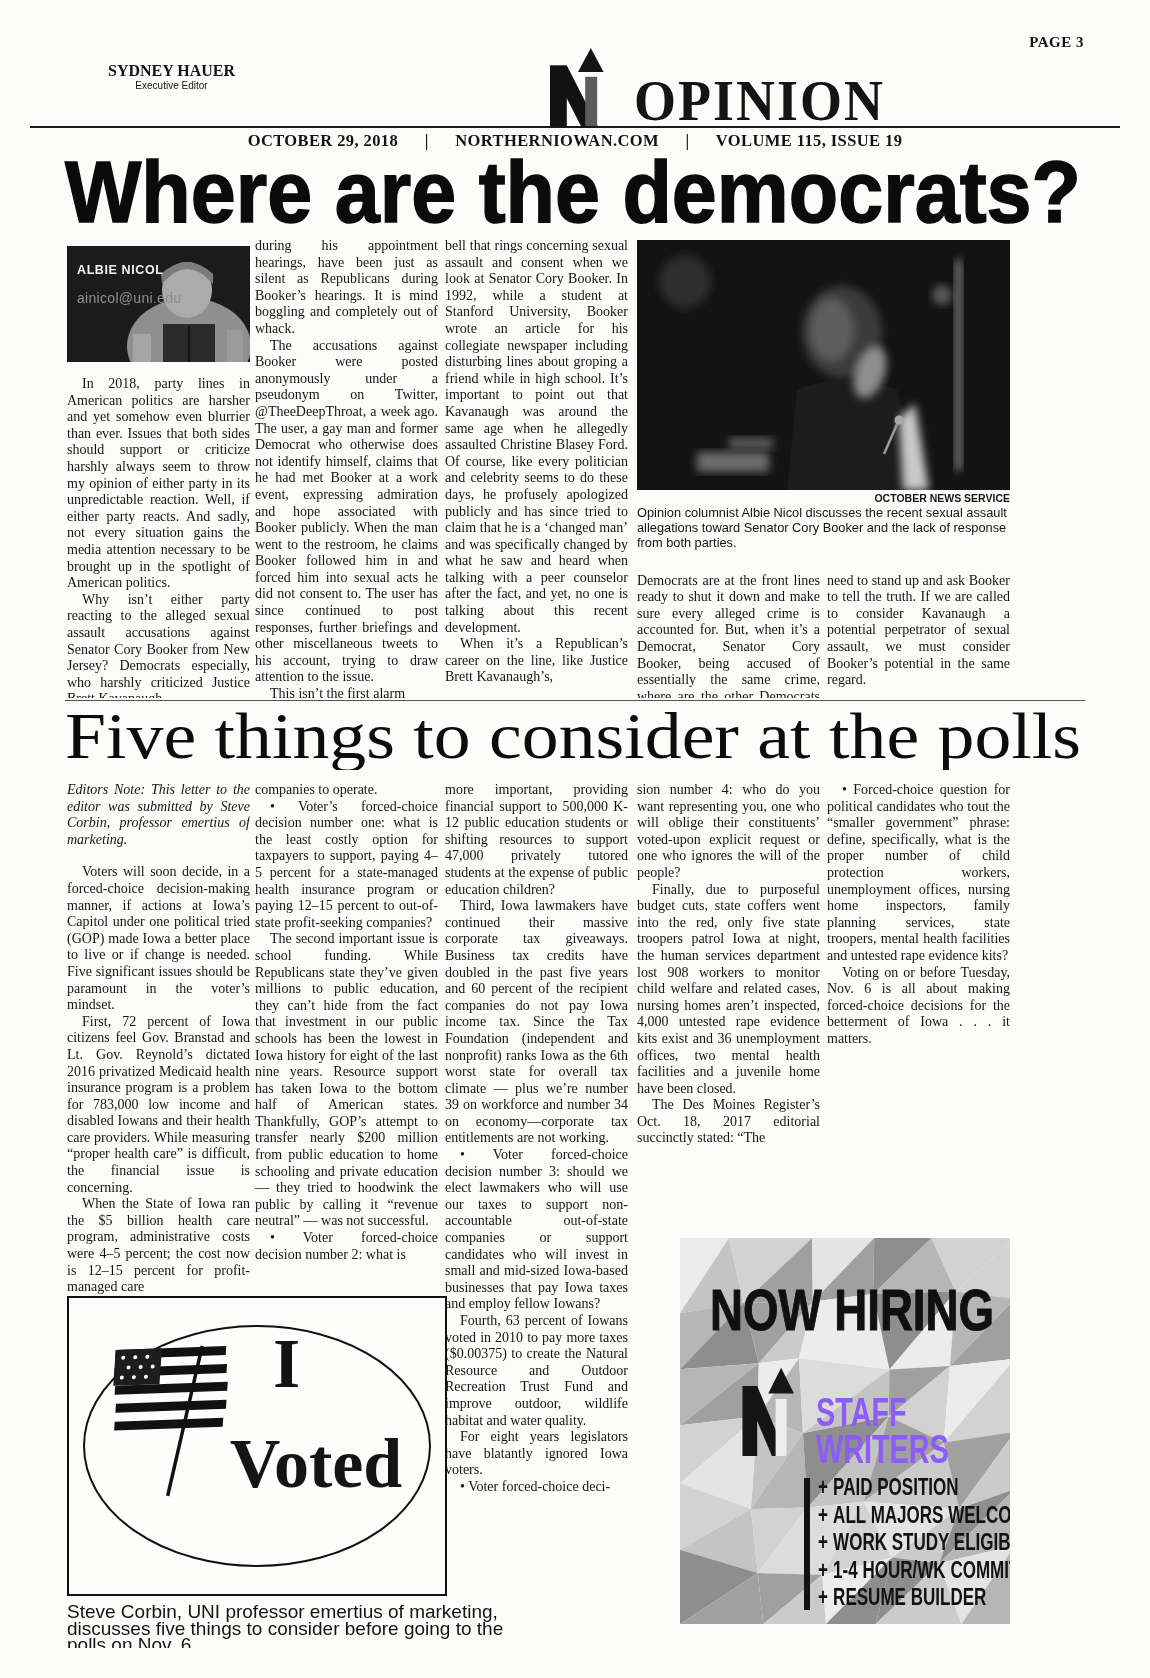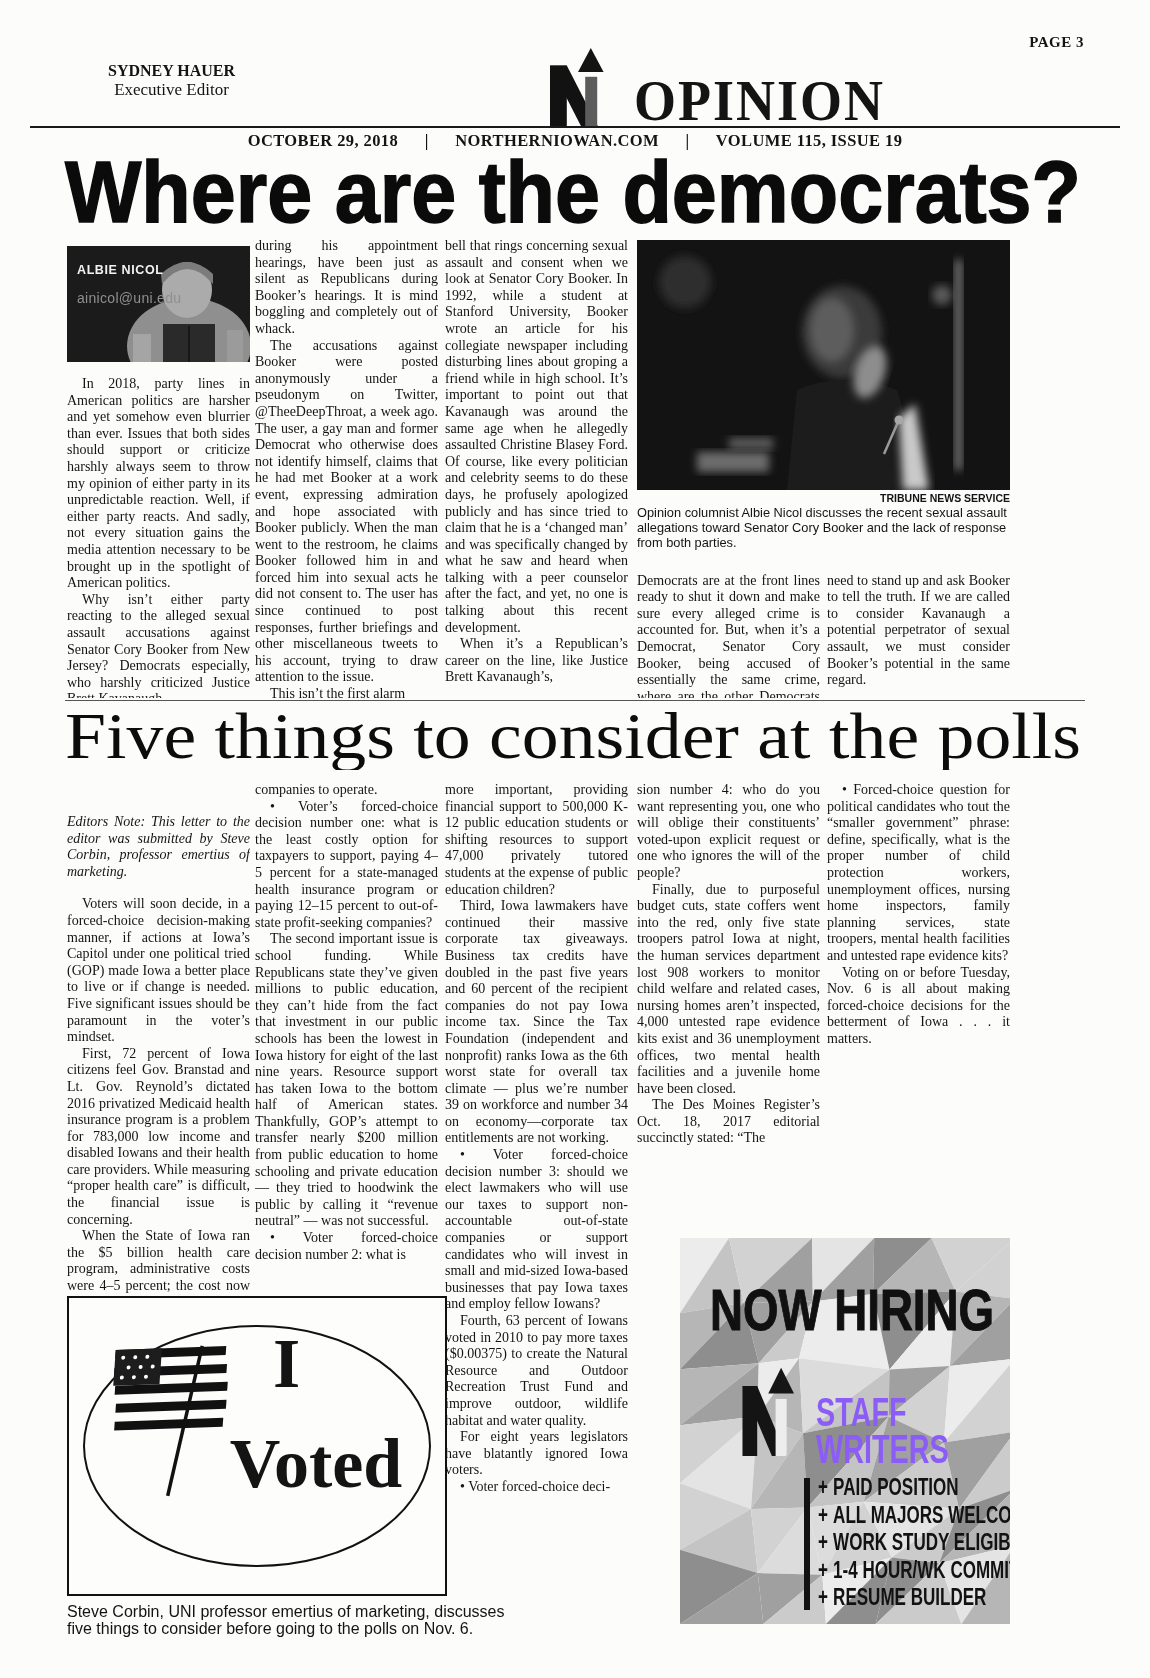--- a/index.html
+++ b/index.html
@@ -4,21 +4,21 @@
 <style>
   html,body{margin:0;padding:0;background:#9a9a9a;}
   .page{position:relative;width:1150px;height:1678px;margin:0 auto;background:#fcfcfa;
         font-family:"Liberation Serif","DejaVu Serif",serif;color:#141414;overflow:hidden;}
   .sans{font-family:"Liberation Sans","DejaVu Sans",sans-serif;}
 
   
   .pageno{position:absolute;top:34px;right:66px;font-weight:bold;font-size:15px;letter-spacing:.5px;}
   .editor-block{position:absolute;top:62px;left:108px;text-align:center;line-height:1.15;}
   .editor-name{font-weight:bold;font-size:16px;}
-  .editor-title{font-family:Liberation Serif, serif;font-size:17px;}
+  .editor-title{font-family:Liberation Sans, sans-serif;font-size:10px;}
   .masthead{position:absolute;top:48px;left:540px;display:flex;align-items:flex-end;gap:10px;}
   .masthead svg{display:block;}
   .section-title{font-size:54px;font-weight:bold;letter-spacing:2px;line-height:.95;transform:scaleY(1.05);transform-origin:bottom;}
   .toprule{position:absolute;top:126px;left:30px;width:1090px;height:2px;background:#1a1a1a;}
   .dateline{position:absolute;top:131px;left:0;width:100%;text-align:center;font-weight:bold;font-size:16.5px;letter-spacing:.4px;}
   .dateline .sep{margin:0 22px;font-weight:bold;}
 
   
   .headline1{position:absolute;top:148px;left:63px;}
   .headline2{position:absolute;top:704px;left:63px;}
@@ -26,21 +26,21 @@
 
   
   .article{position:absolute;left:65px;width:945px;overflow:hidden;}
   #article1{top:238px;height:460px;}
   #article2{top:772px;height:876px;}
   .newscol{position:absolute;top:0;bottom:0;width:183px;overflow:hidden;
            text-align:justify;font-size:14px;line-height:16.6px;}
   .newscol p{margin:0;}
   p.ind{text-indent:15px;}
   p.first{text-indent:0;}
-  p.note{font-style:italic;margin-bottom:16px;margin-top:32px;}
+  p.note{font-style:italic;margin-bottom:16px;}
 
   #a1c1{left:2px;} #a1c2{left:190px;} #a1c3{left:380px;}
   #a2c1{left:2px;top:10px;height:516px;} #a2c2{left:190px;top:10px;height:516px;}
   #a2c3{left:380px;top:10px;height:796px;bottom:auto;}
   #a2c4{left:572px;top:10px;height:452px;bottom:auto;}
   #a2c5{left:762px;top:10px;height:452px;bottom:auto;}
 
   
   .author-card{position:relative;width:183px;height:116px;margin:8px 0 14px 0;background:#191919;overflow:hidden;}
   .author-card svg{position:absolute;inset:0;}
@@ -58,21 +58,21 @@
   #a1c4{left:0;} #a1c5{left:190px;}
 
   
   .voted-box{position:absolute;left:2px;top:524px;width:376px;height:296px;background:#fdfdfc;
              border:2.5px solid #111;z-index:3;}
   .voted-box svg{position:absolute;inset:0;}
   .voted-i{position:absolute;left:204px;top:26px;font-size:70px;font-weight:bold;z-index:2;}
   .voted-word{position:absolute;left:0;top:126px;width:100%;text-align:center;text-indent:70px;
               font-size:70px;font-weight:bold;z-index:2;padding-left:24px;}
   .voted-caption{position:absolute;left:2px;top:832px;width:448px;z-index:3;
-                 font-family:"Liberation Sans","DejaVu Sans",sans-serif;font-size:16px;line-height:16.5px;text-align:left;}
+                 font-family:"Liberation Sans","DejaVu Sans",sans-serif;font-size:19px;line-height:16.5px;text-align:left;}
 
   
   .ad{position:absolute;left:615px;top:466px;width:335px;height:386px;z-index:3;overflow:hidden;padding-left:34px;}
   .ad #ad-bg{position:absolute;inset:0;z-index:0;}
   .ad-title{position:absolute;left:0;top:40px;width:100%;z-index:2;}
   .ad-logo{position:absolute;left:60px;top:126px;z-index:2;}
   .ad-roles{position:absolute;left:136px;top:156px;z-index:2;line-height:.92;
             font-family:"Liberation Sans","DejaVu Sans",sans-serif;font-weight:bold;font-size:40px;color:#8b5cf6;}
   .ad-roles div{transform:scaleX(.72);transform-origin:0 50%;}
   .ad-bar{position:absolute;left:124px;top:240px;width:6px;height:132px;background:#121212;z-index:2;}
@@ -174,21 +174,21 @@
         <ellipse cx="205" cy="92" rx="40" ry="46" fill="#3b3b3b" filter="url(#soft)"></ellipse>
         <ellipse cx="195" cy="90" rx="22" ry="32" fill="#5d5d5d" filter="url(#soft)"></ellipse>
         <path d="M150,250 L160,150 Q205,130 260,150 L290,250 Z" fill="#1c1c1c"></path>
         <ellipse cx="233" cy="132" rx="15" ry="27" fill="#8d8d8d" filter="url(#soft)" transform="rotate(18 233 132)"></ellipse>
         <polygon points="262,178 278,164 292,250 266,250" fill="#c9c9c9" filter="url(#soft)"></polygon>
         <rect x="60" y="212" width="72" height="20" fill="#8a8a8a" opacity=".75" filter="url(#soft)"></rect>
         <rect x="92" y="198" width="44" height="11" fill="#5f5f5f" filter="url(#soft)"></rect>
         <line x1="247" y1="214" x2="261" y2="182" stroke="#9a9a9a" stroke-width="2.5"></line>
         <circle cx="262" cy="180" r="4.5" fill="#a8a8a8"></circle>
       </svg>
-      <div class="photo-credit">TRIBUNE NEWS SERVICE</div>
+      <div class="photo-credit">OCTOBER NEWS SERVICE</div>
       <div class="photo-caption">Opinion columnist Albie Nicol discusses the recent sexual assault allegations toward Senator Cory Booker and the lack of response from both parties.</div>
       <div class="subcols">
         <div class="subcol" id="a1c4">
           <div>
 
           <p class="first">Democrats are at the front lines ready to shut it down and make sure every alleged crime is accounted for. But, when it’s a Democrat, Senator Cory Booker, being accused of essentially the same crime, where are the other Democrats calling for justice? Where are the Republicans? Both parties</p>
             </div>
         </div>
         <div class="subcol" id="a1c5">
           <div>

